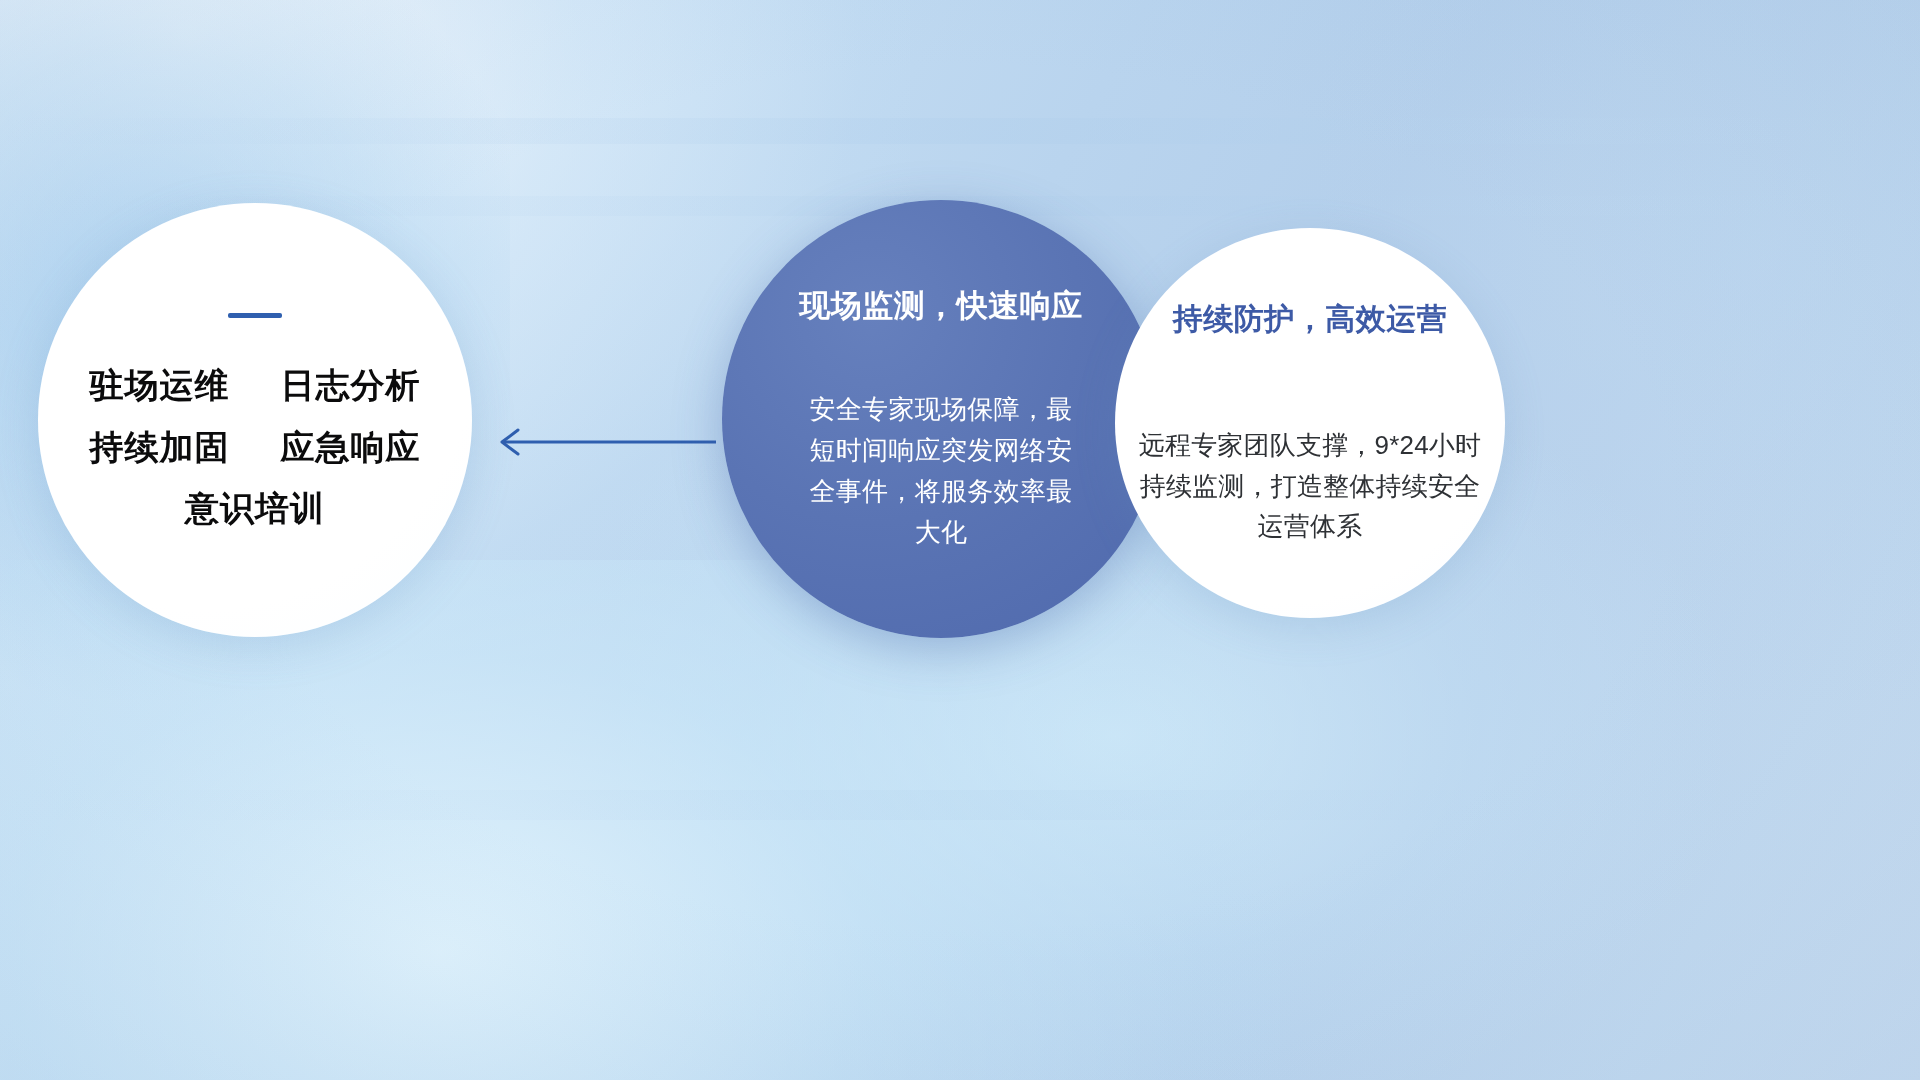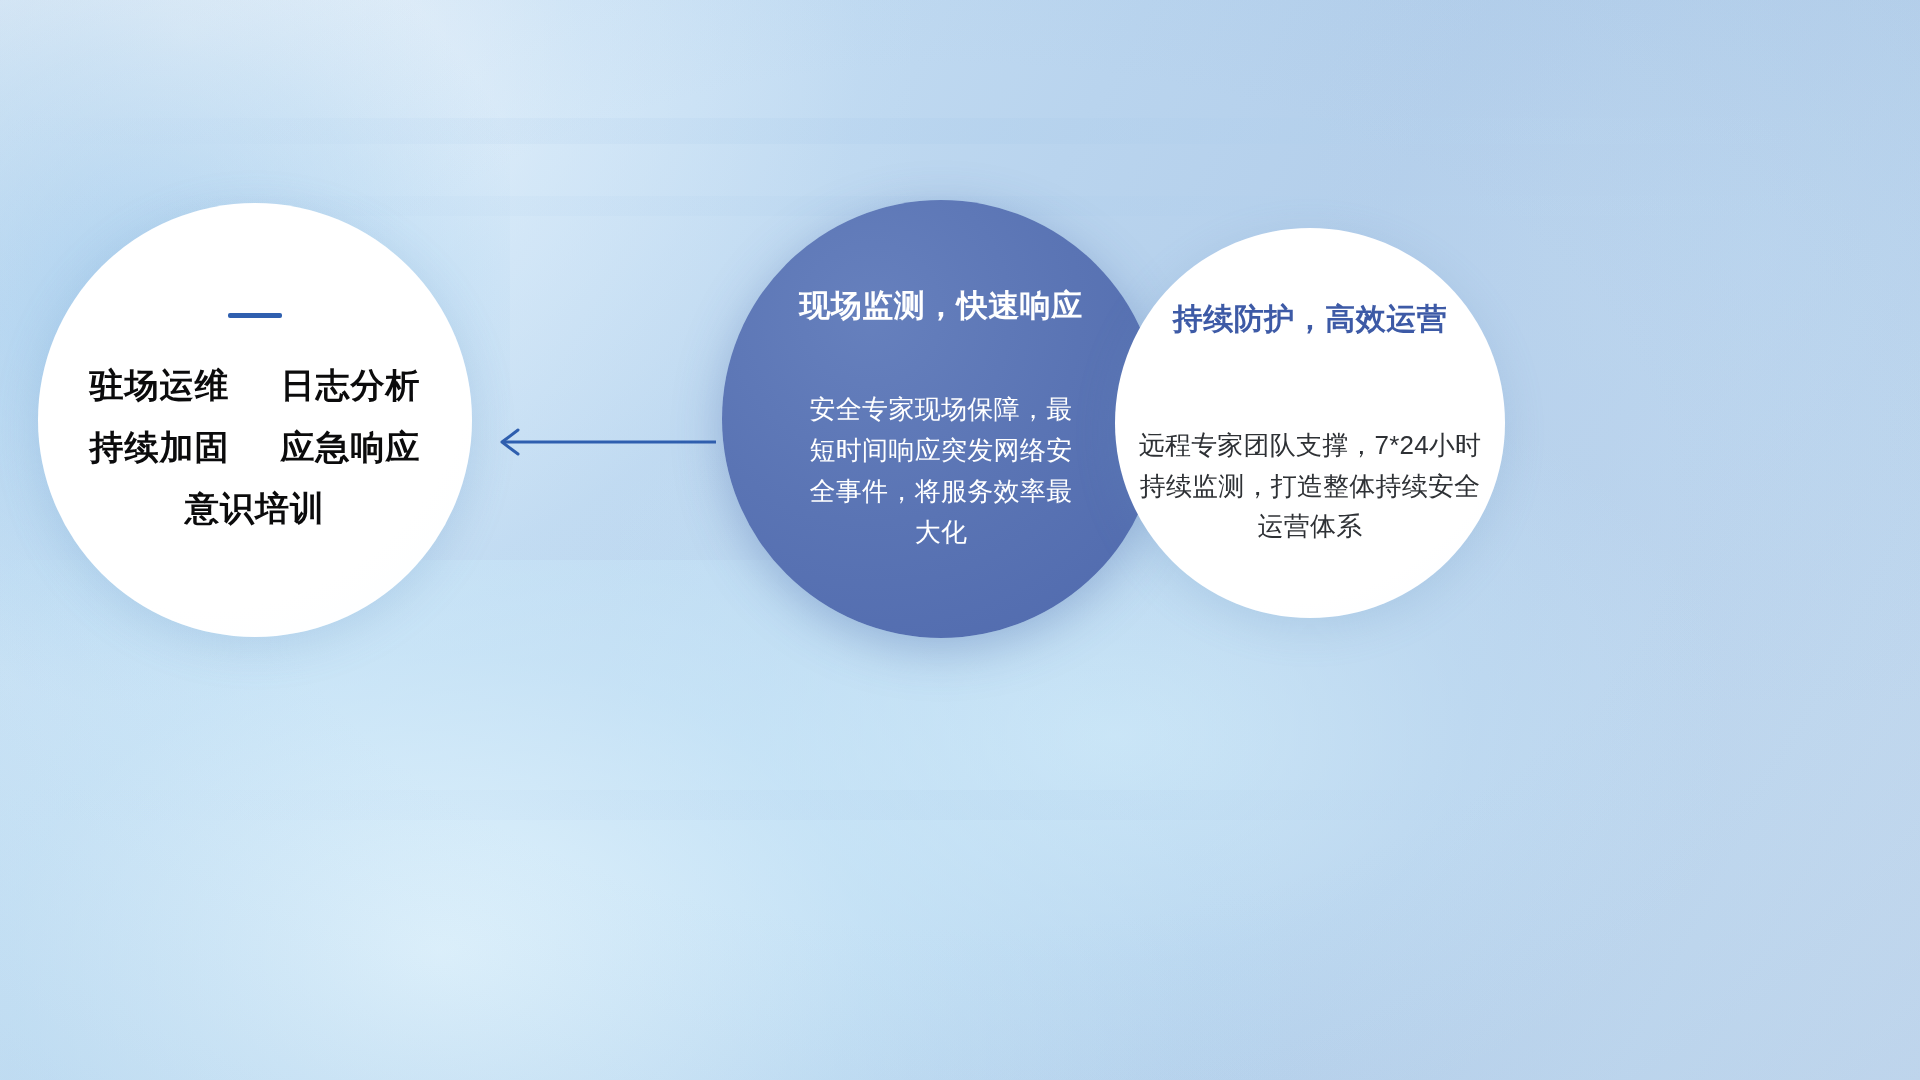--- a/index.html
+++ b/index.html
@@ -214,16 +214,16 @@
     </div>
   </div>
 
   <div class="circle circle-mid">
     <div class="mid-title">现场监测，快速响应</div>
     <div class="mid-body">安全专家现场保障，最短时间响应突发网络安全事件，将服务效率最大化</div>
   </div>
 
   <div class="circle circle-right">
     <div class="right-title">持续防护，高效运营</div>
-    <div class="right-body">远程专家团队支撑，7*24小时持续监测，打造整体持续安全运营体系</div>
+    <div class="right-body">远程专家团队支撑，9*24小时持续监测，打造整体持续安全运营体系</div>
   </div>
 
 </div>
 
 </body></html>

